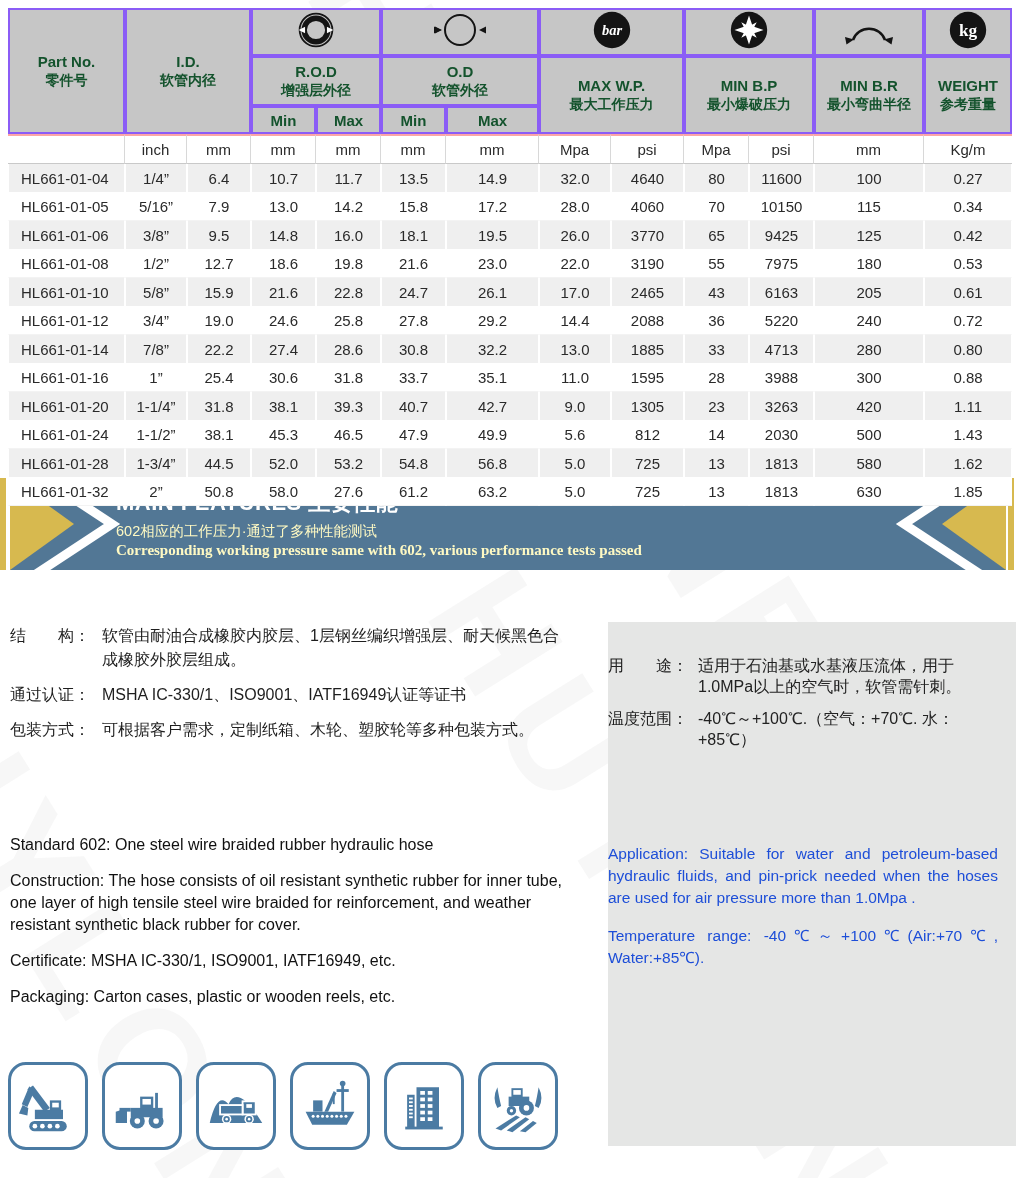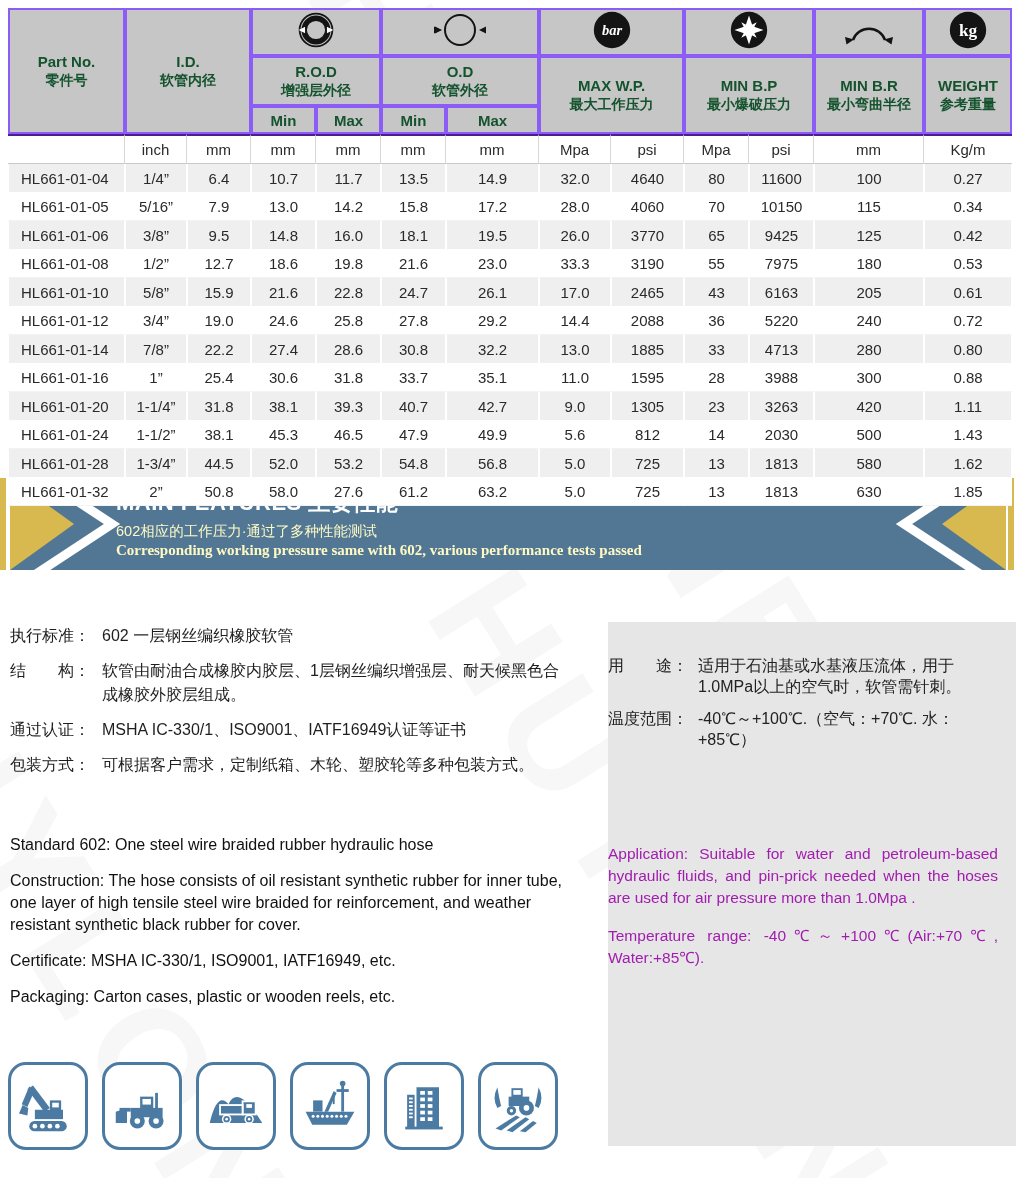--- a/index.html
+++ b/index.html
@@ -13,21 +13,21 @@
   
   table.spec{border-collapse:separate;border-spacing:0;table-layout:fixed;width:1004px;}
   table.spec th{background:#c6c6c6;border:2px solid #8b5cf6;font-weight:600;color:#14532d;
       text-align:center;vertical-align:middle;padding:0;}
   .hdr-en{font-size:15px;line-height:1.25;}
   .hdr-zh{font-size:14px;line-height:1.3;}
   tr.icon-row th{height:42px;}
   tr.label-row th{height:46px;}
   tr.minmax-row th{height:24px;font-size:15px;}
   tr.unit-row td{background:#fff;height:25px;text-align:center;font-size:15px;color:#2a2a2a;
-      border-right:1px solid #d8d8d8;border-bottom:1px solid #c9c9c9;border-top:2px solid #4c1d95;}
+      border-right:1px solid #d8d8d8;border-bottom:1px solid #c9c9c9;border-top:2px solid #fca5a5;}
   tr.unit-row td:last-child{border-right:none;margin-top:11px;}
   tbody.data td{height:26px;text-align:center;font-size:15px;color:#2a2a2a;
       border-left:1px solid #fff;border-right:1px solid #fff;}
   tbody.data tr:nth-child(odd) td{background:#efefef;}
   tbody.data tr:nth-child(even) td{background:#fff;border-bottom:1px solid #f3f3f3;}
   tbody.data td:first-child{text-align:left;padding-left:12px;}
 
   
   .banner{position:absolute;left:0;top:478px;width:1019px;height:92px;}
   .edge-strip{position:absolute;top:0;width:6px;height:92px;background:#d7b94f;}
@@ -41,21 +41,21 @@
   
   .zh-specs{position:absolute;left:10px;top:624px;width:556px;font-size:16px;line-height:24px;color:#1e1e1e;}
   .zh-item{display:flex;margin-bottom:11px;}
   .zh-label{width:92px;flex:0 0 92px;}
   .zh-text{flex:1;}
   .gray-panel{position:absolute;left:608px;top:622px;width:408px;height:524px;background:#e5e6e5;
       box-sizing:border-box;padding:34px 18px 0 0;}
   .gray-panel .zh-label{width:90px;flex:0 0 90px;}
   .en-specs{position:absolute;left:10px;top:834px;width:560px;font-size:16px;line-height:22px;color:#111;}
   .en-specs p{margin:0 0 14px 0;}
-  .panel-en{margin-top:92px;font-size:15.5px;line-height:22px;color:#a21caf;}
+  .panel-en{margin-top:92px;font-size:15.5px;line-height:22px;color:#1d4ed8;}
   .panel-en p{margin:0 0 16px 0;text-align:justify;}
 
   
   .app-icons{position:absolute;left:8px;top:1062px;display:flex;gap:14px;}
   .app-chip{width:80px;height:88px;border:3px solid #4b7ba3;border-radius:18px;box-sizing:border-box;
       display:flex;align-items:center;justify-content:center;background:#fff;}
 </style>
 </head>
 <body>
 
@@ -232,21 +232,21 @@
             <td>0.42</td>
           </tr>
           <tr>
             <td>HL661-01-08</td>
             <td>1/2”</td>
             <td>12.7</td>
             <td>18.6</td>
             <td>19.8</td>
             <td>21.6</td>
             <td>23.0</td>
-            <td>33.3</td>
+            <td>22.0</td>
             <td>3190</td>
             <td>55</td>
             <td>7975</td>
             <td>180</td>
             <td>0.53</td>
           </tr>
           <tr>
             <td>HL661-01-10</td>
             <td>5/8”</td>
             <td>15.9</td>
@@ -382,24 +382,20 @@
         <polygon points="0,0 64,46 0,92" fill="#d7b94f"></polygon>
         <polyline points="26,-4 102,46 26,96" fill="none" stroke="#fff" stroke-width="9"></polyline>
       </svg>
       <div class="banner-title">MAIN FEATURES 主要性能</div>
       <div class="banner-sub-zh">602相应的工作压力·通过了多种性能测试</div>
       <div class="banner-sub-en">Corresponding working pressure same with 602, various performance tests passed</div>
     </div>
   </div>
 
   <div class="zh-specs">
-    <div class="zh-item">
-      <div class="zh-label">执行标准：</div>
-      <div class="zh-text">602 一层钢丝编织橡胶软管</div>
-    </div>
     <div class="zh-item">
       <div class="zh-label">结　　构：</div>
       <div class="zh-text">软管由耐油合成橡胶内胶层、1层钢丝编织增强层、耐天候黑色合成橡胶外胶层组成。</div>
     </div>
     <div class="zh-item">
       <div class="zh-label">通过认证：</div>
       <div class="zh-text">MSHA IC-330/1、ISO9001、IATF16949认证等证书</div>
     </div>
     <div class="zh-item">
       <div class="zh-label">包装方式：</div>

